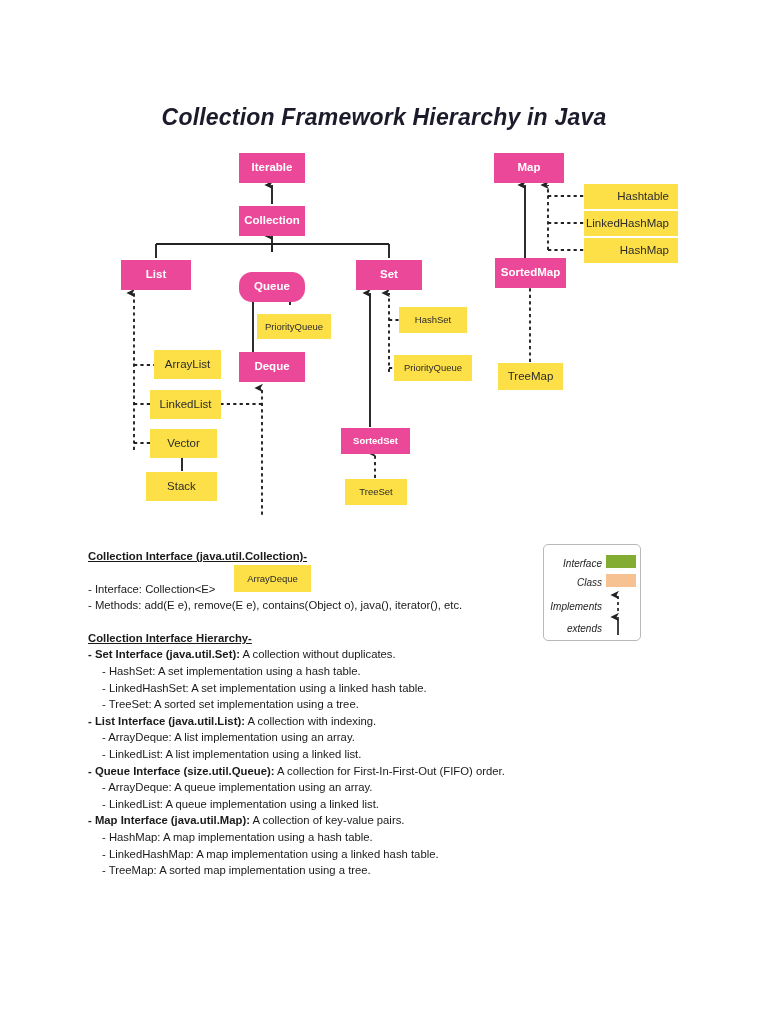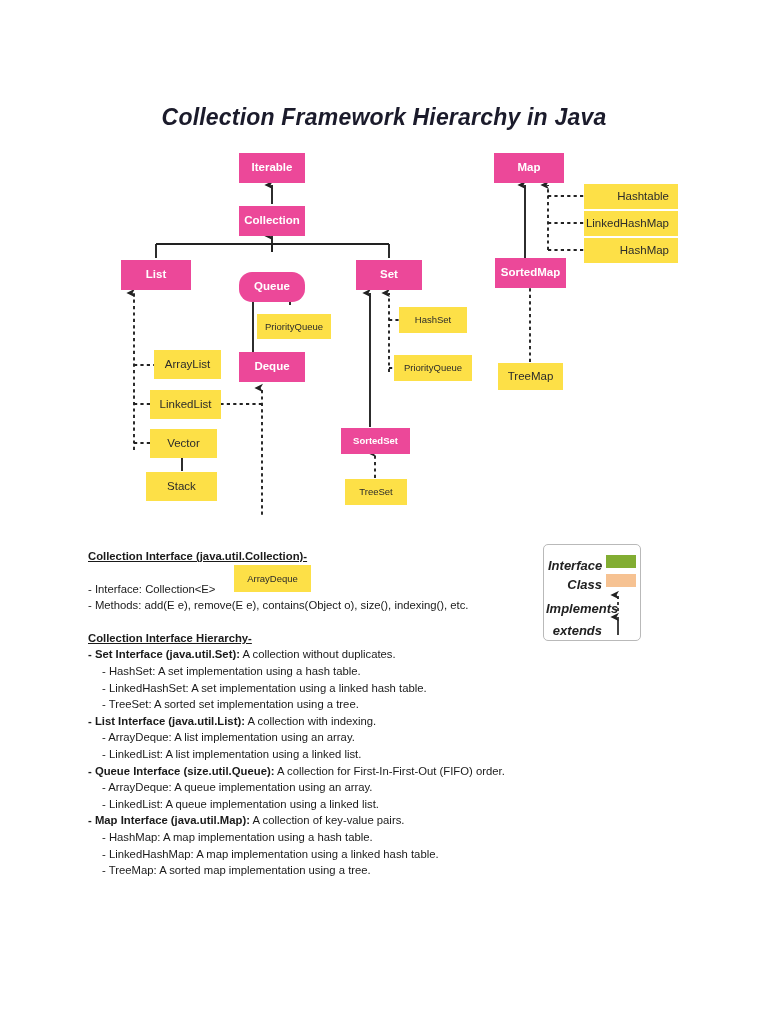--- a/index.html
+++ b/index.html
@@ -64,25 +64,24 @@
     position: absolute;
     left: 543px; top: 404px;
     width: 98px; height: 97px;
     border: 1px solid #b9b9b9;
     border-radius: 5px;
     background: #fff;
     z-index: 4;
   }
   .legend-row {
     position: absolute;
-    font-size: 13px;
+    font-size: 10px;
     font-style: italic;
     color: #222;
     white-space: nowrap;
-    font-weight: bold;
   }
   .legend-label { position:absolute; text-align:right; }
   .swatch { position: absolute; width: 30px; height: 13px; }
   .swatch.green { background:#82ad32; }
   .swatch.orange { background:#f6c292; }
 
   
   #body-text {
     position: absolute;
     left: 88px; top: 548px;
@@ -202,21 +201,21 @@
         <line x1="12" y1="44" x2="12" y2="26" marker-end="url(#ah2)"></line>
       </g>
     </svg>
   </div>
 </div>
 
 <div id="body-text">
   <div class="line h">Collection Interface (java.util.Collection)-</div>
   <div class="gap"></div>
   <div class="line">- Interface: Collection&lt;E&gt;</div>
-  <div class="line">- Methods: add(E e), remove(E e), contains(Object o), size(), indexing(), etc.</div>
+  <div class="line">- Methods: add(E e), remove(E e), contains(Object o), java(), iterator(), etc.</div>
   <div class="gap"></div>
   <div class="line h">Collection Interface Hierarchy-</div>
 
   <div class="line"><b>- Set Interface (java.util.Set):</b><span> A collection without duplicates.</span></div>
   <div class="line ind">- HashSet: A set implementation using a hash table.</div>
   <div class="line ind">- LinkedHashSet: A set implementation using a linked hash table.</div>
   <div class="line ind">- TreeSet: A sorted set implementation using a tree.</div>
 
   <div class="line"><b>- List Interface (java.util.List):</b><span> A collection with indexing.</span></div>
   <div class="line ind">- ArrayDeque: A list implementation using an array.</div>

